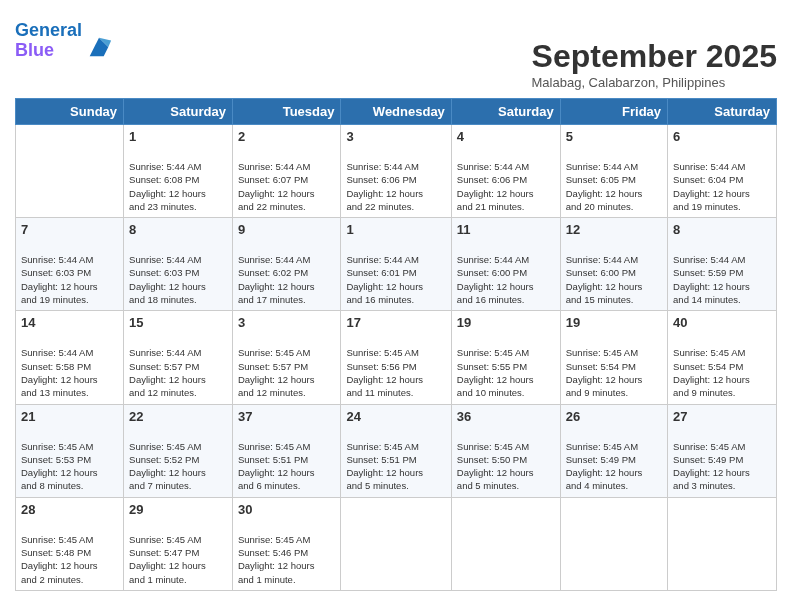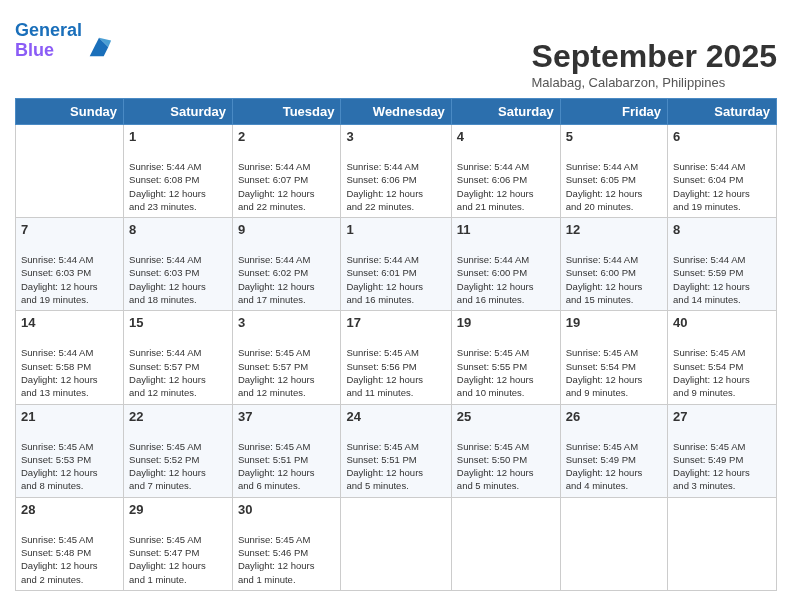--- a/index.html
+++ b/index.html
@@ -305,21 +305,21 @@
 and 6 minutes.</div>
           </td>
           <td>
             <span class="day-num">24</span>
             <div class="cell-info" style="white-space: pre-line;">Sunrise: 5:45 AM
 Sunset: 5:51 PM
 Daylight: 12 hours
 and 5 minutes.</div>
           </td>
           <td>
-            <span class="day-num">25</span>
+            <span class="day-num">36</span>
             <div class="cell-info" style="white-space: pre-line;">Sunrise: 5:45 AM
 Sunset: 5:50 PM
 Daylight: 12 hours
 and 5 minutes.</div>
           </td>
           <td>
             <span class="day-num">26</span>
             <div class="cell-info" style="white-space: pre-line;">Sunrise: 5:45 AM
 Sunset: 5:49 PM
 Daylight: 12 hours

